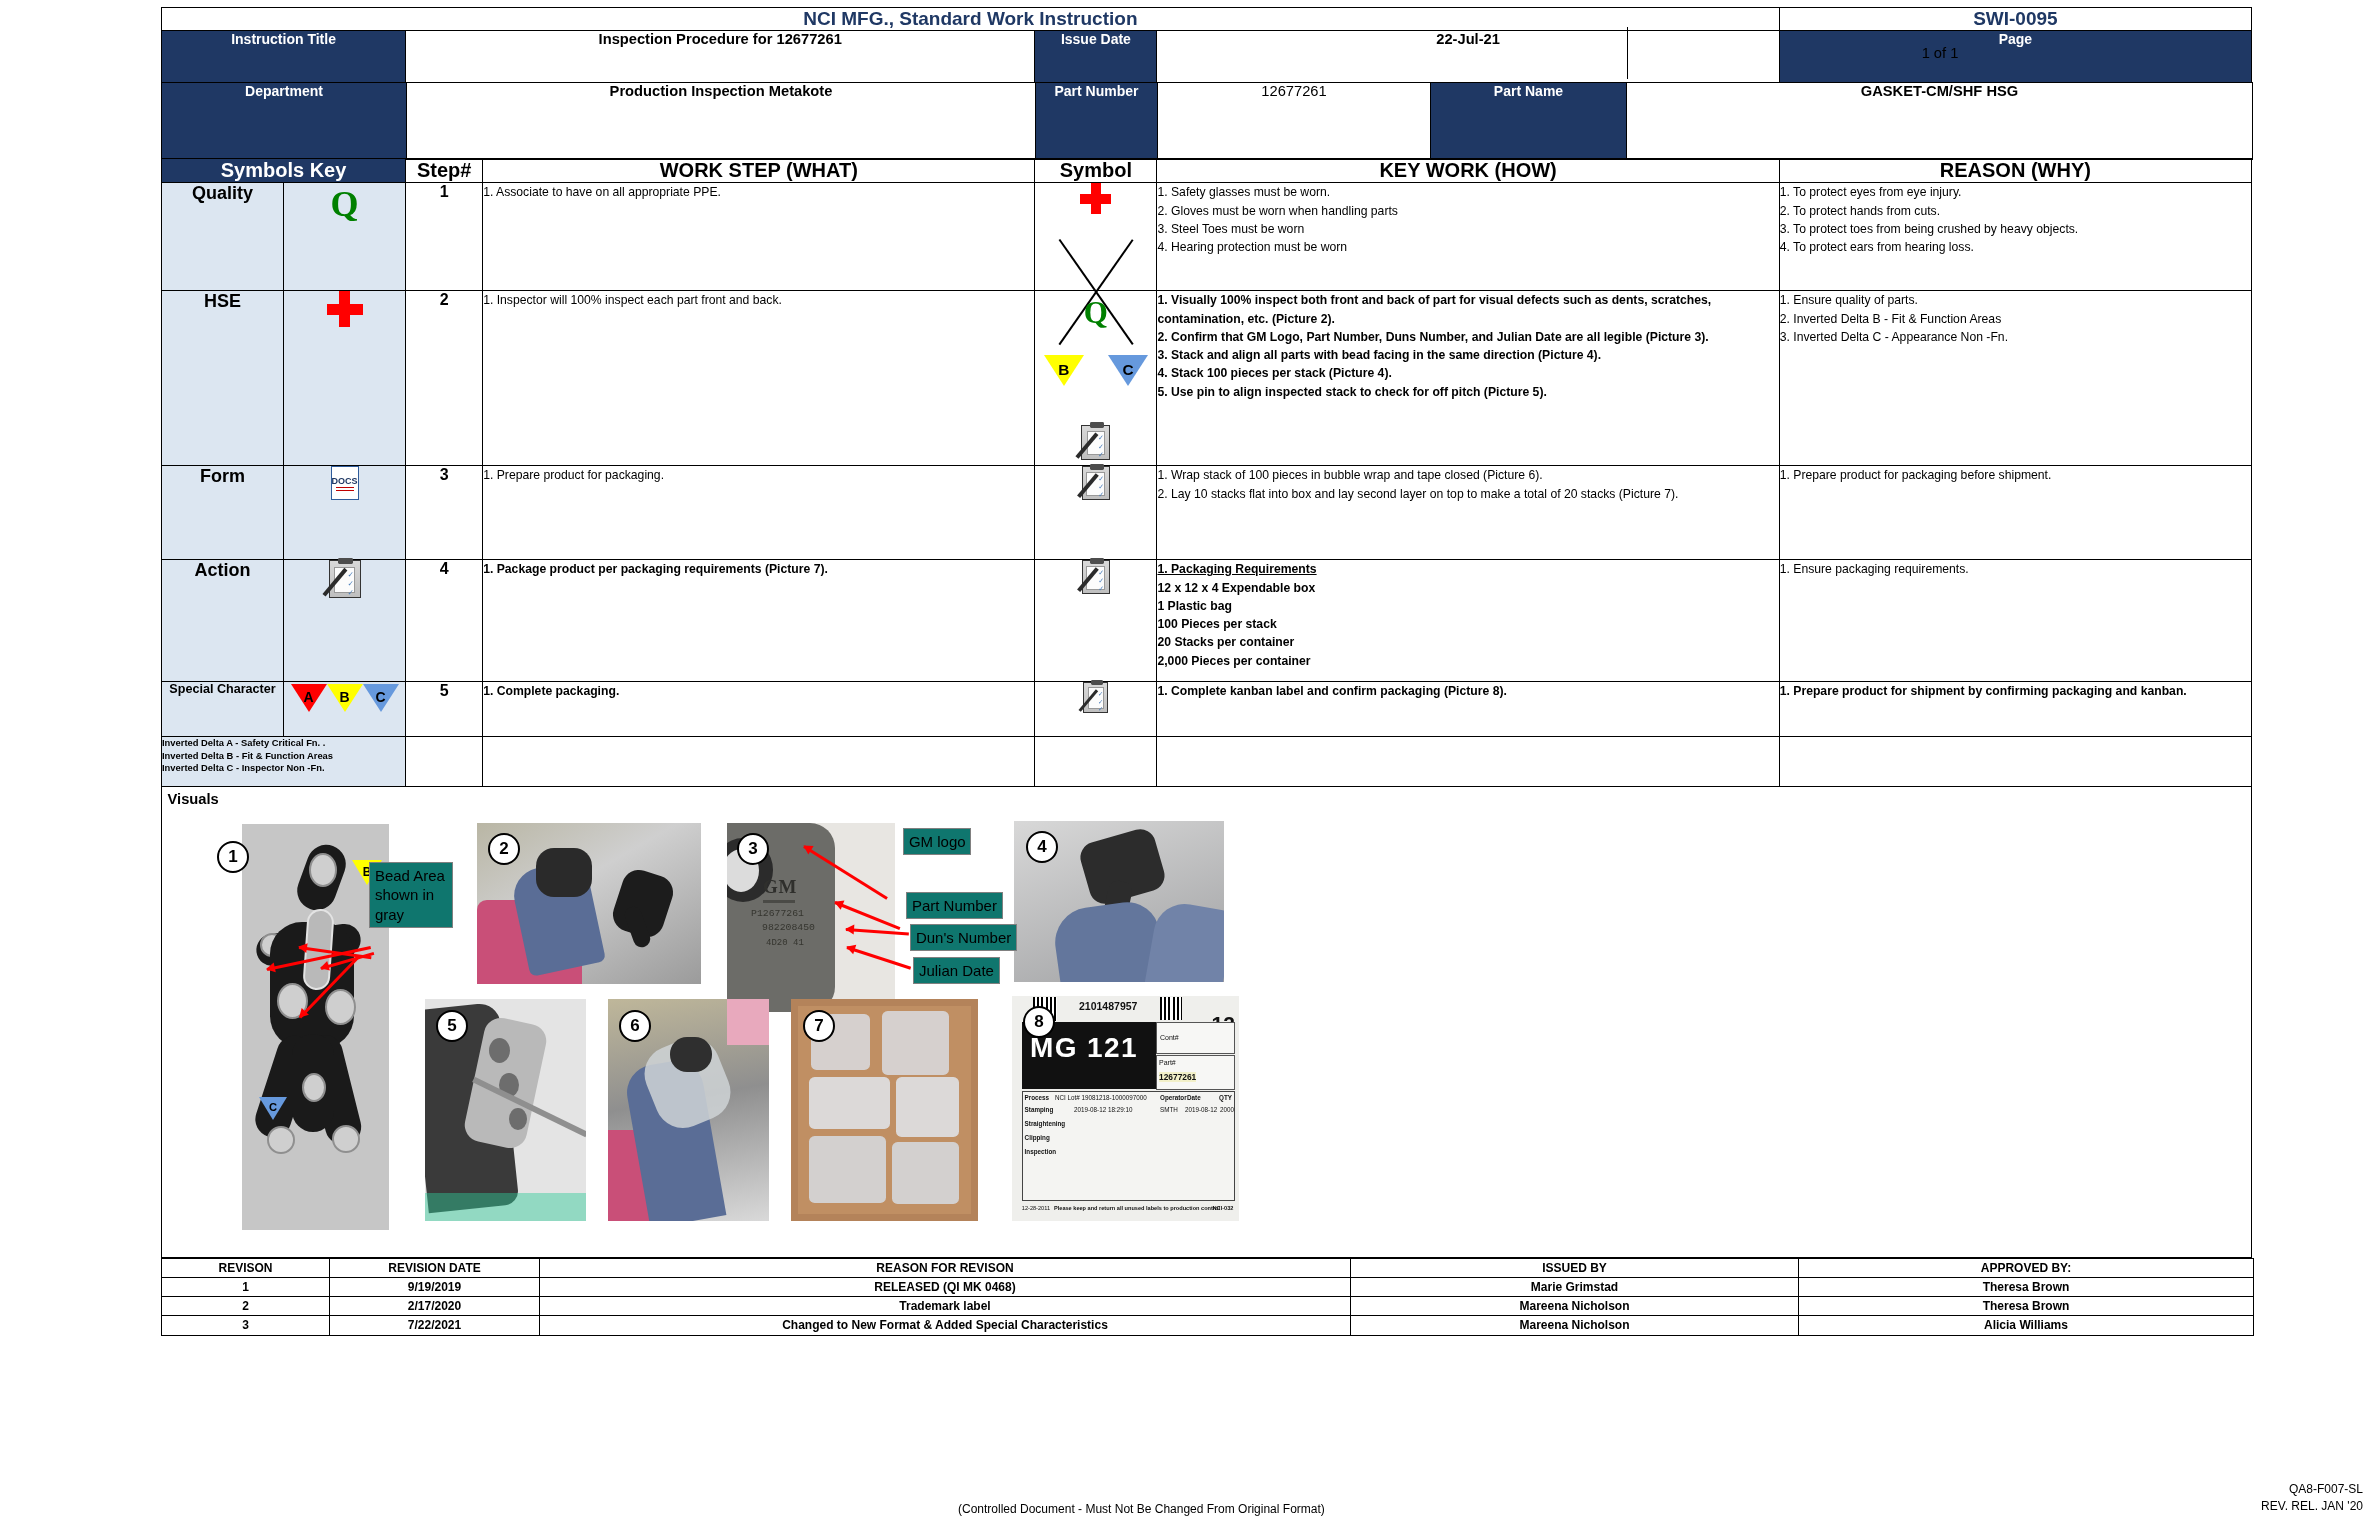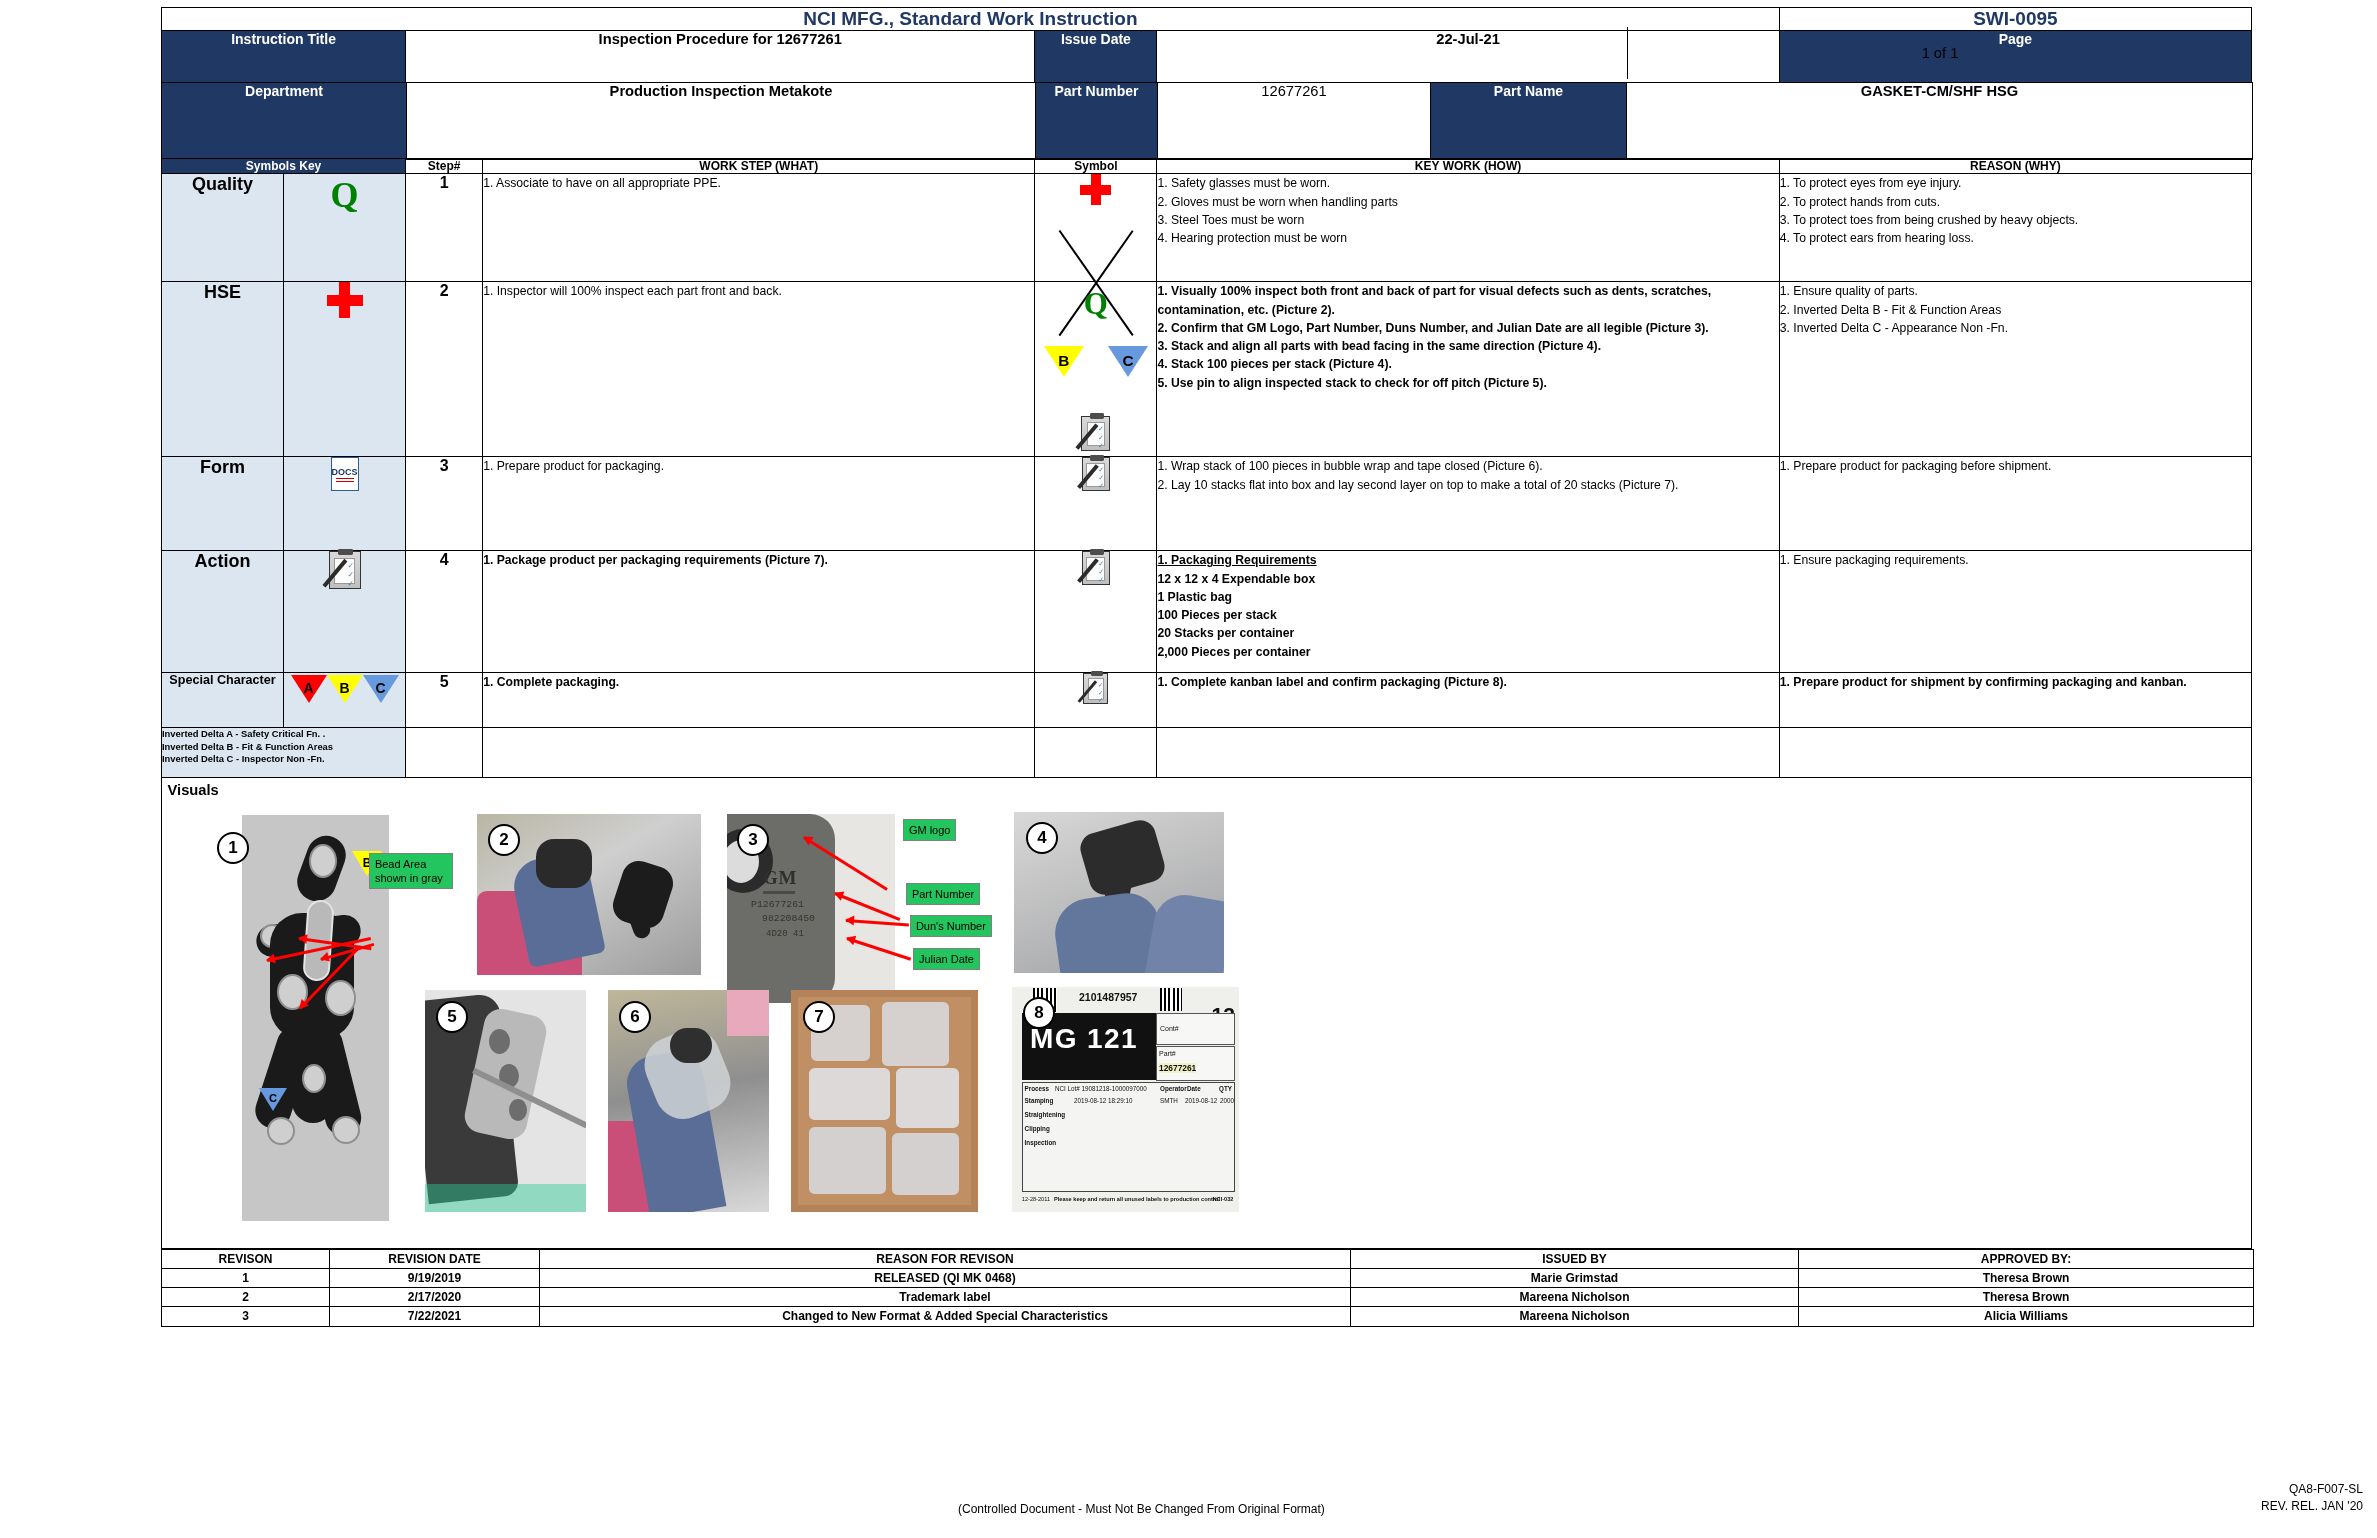--- a/index.html
+++ b/index.html
@@ -20,21 +20,21 @@
   .ctr { text-align:center; vertical-align:middle; }
   .bold { font-weight:bold; }
 
   .title-bar { font-size:19px; font-weight:bold; color:#1F3864; text-align:center; padding:6.3px 0; background:#fff; }
   .doc-id { font-size:19px; font-weight:bold; color:#1F3864; text-align:center; }
 
   .hdr-lbl { font-size:14px; }
   .hdr-val { font-size:14.7px; font-weight:bold; text-align:center; vertical-align:middle;margin-left:40px; }
   .hdr-val.small { font-weight:normal; }
 
-  .colhdr { font-size:12px; font-weight:bold; text-align:center; vertical-align:middle; padding:7px 0; }
+  .colhdr { font-size:20px; font-weight:bold; text-align:center; vertical-align:middle; padding:7px 0; }
 
   .cellpad { padding:5.6px 5.6px 5.6px 7px; font-size:12.2px; line-height:1.5; }
   .cellpad.bold { font-weight:bold; }
   .stepnum { font-size:16px; font-weight:bold; text-align:center; vertical-align:middle; }
   .symname { font-size:18px; font-weight:bold; text-align:center; vertical-align:middle; }
   .legend { font-size:9.4px; font-weight:bold; line-height:1.32; padding:2.8px 1.4px 2.8px 2.8px;margin-top:39px; }
 
   
   .sym-wrap { display:flex; align-items:center; justify-content:center; height:100%; }
   .q-glyph { color:#008000; font-weight:bold; font-family:"Liberation Serif", serif; }
@@ -58,21 +58,21 @@
   .bigX { position:relative; width:100%; height:100%; }
   .bigX .d { position:absolute; background:#000; height:2.1px; top:50%; left:-3%; width:106%; transform-origin:center; }
 
   
   .visuals-cell { position:relative; }
   .visuals-title { font-size:14.7px; font-weight:bold; padding:4.2px 0 1.4px 5.6px; }
   .vis-area { position:relative; width:100%; height:448px; }
   .pic { position:absolute; overflow:hidden; background:#cfcfcf; }
   .badge { position:absolute; width:32px; height:32px; border-radius:50%; background:#fff; border:2.1px solid #000;
            font-size:17px; font-weight:bold; display:flex; align-items:center; justify-content:center; z-index:6; }
-  .callout { position:absolute; background:#22c55e; border:1.1px solid #808080; font-size:11px; padding:2.8px 4.9px; z-index:7; line-height:1.3; }
+  .callout { position:absolute; background:#0f766e; border:1.1px solid #808080; font-size:15px; padding:2.8px 4.9px; z-index:7; line-height:1.3; }
   .arrow { position:absolute; background:#FF0000; height:2.8px; transform-origin:left center; z-index:5; }
   .arrow::after { content:""; position:absolute; right:-1.4px; top:-4.2px; border-left:9.8px solid #FF0000;
                   border-top:5.6px solid transparent; border-bottom:5.6px solid transparent; }
   .arrow.rev::after { right:auto; left:-1.4px; border-left:none; border-right:9.8px solid #FF0000; }
 
   
   table.rev { width:2091px; border-collapse:collapse; table-layout:fixed; margin-top:0; }
   table.rev td, table.rev th { border:1.4px solid #000; text-align:center; font-size:12px; font-weight:bold; padding:2.1px 0; }
   .rev-head-row td { font-weight:bold; font-size:13.3px; border:none; padding:1.4px 0 2.8px 0; }
 

